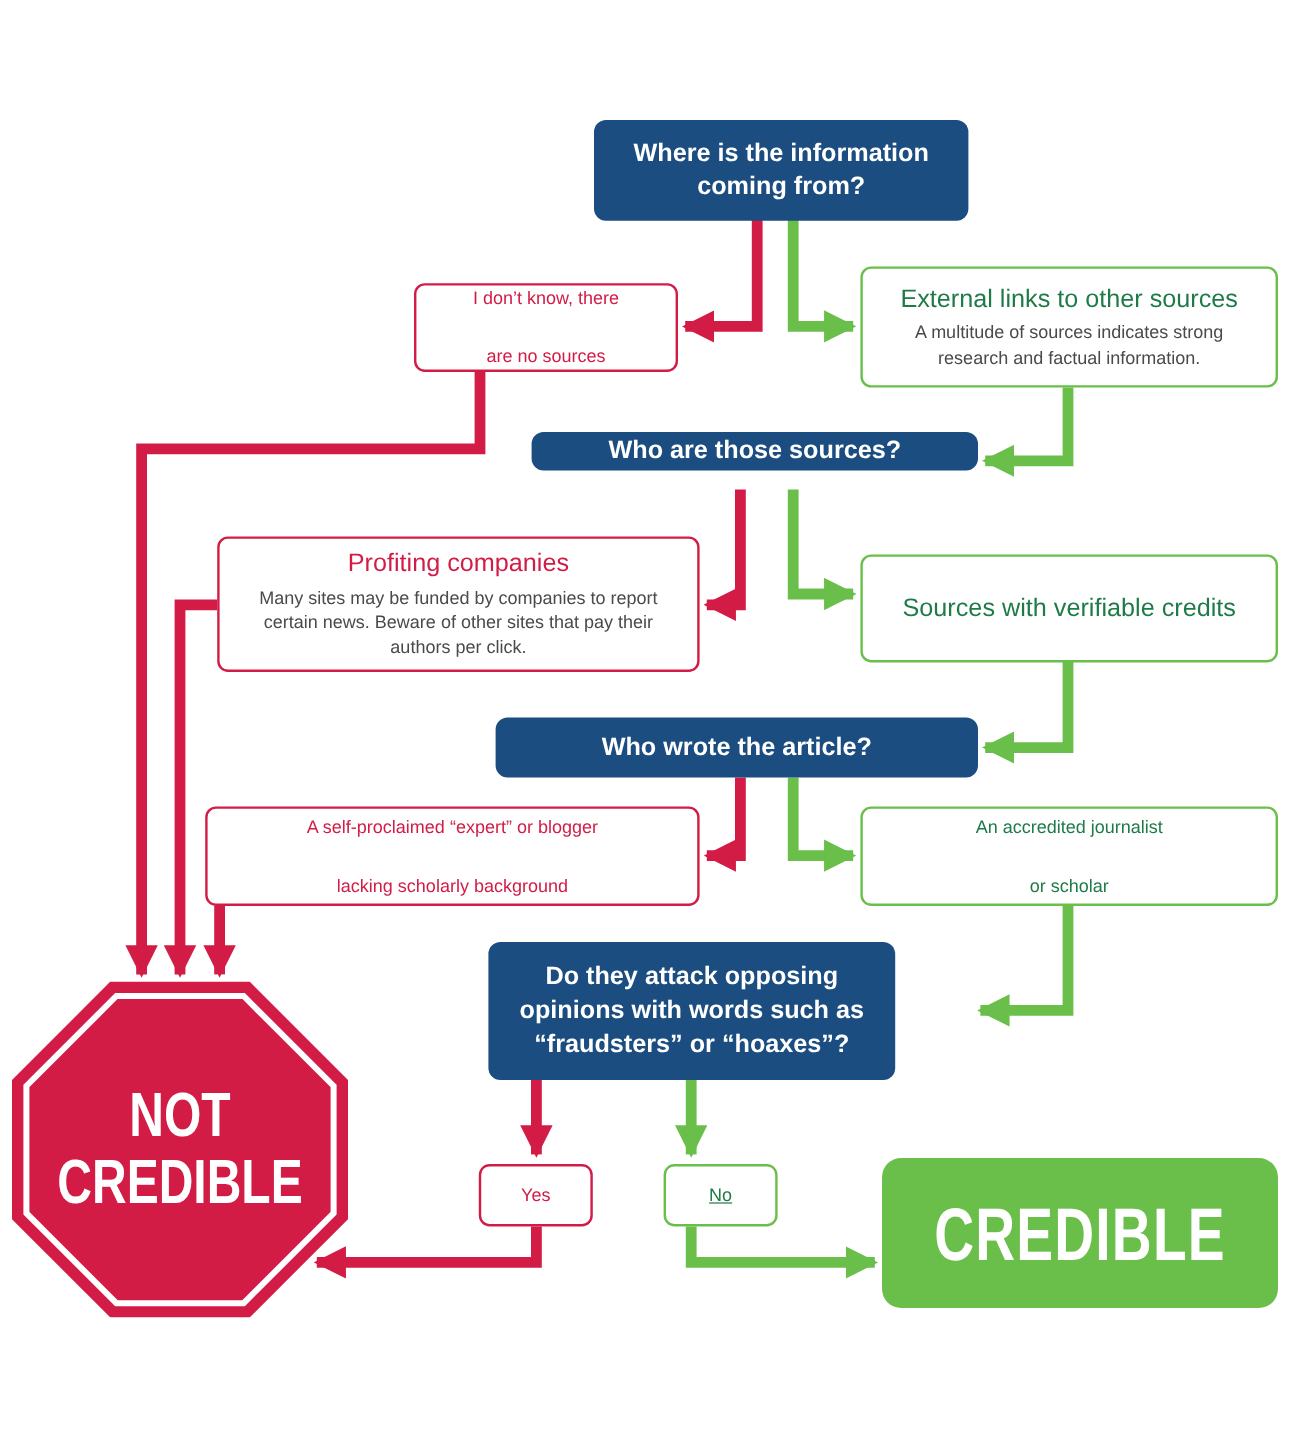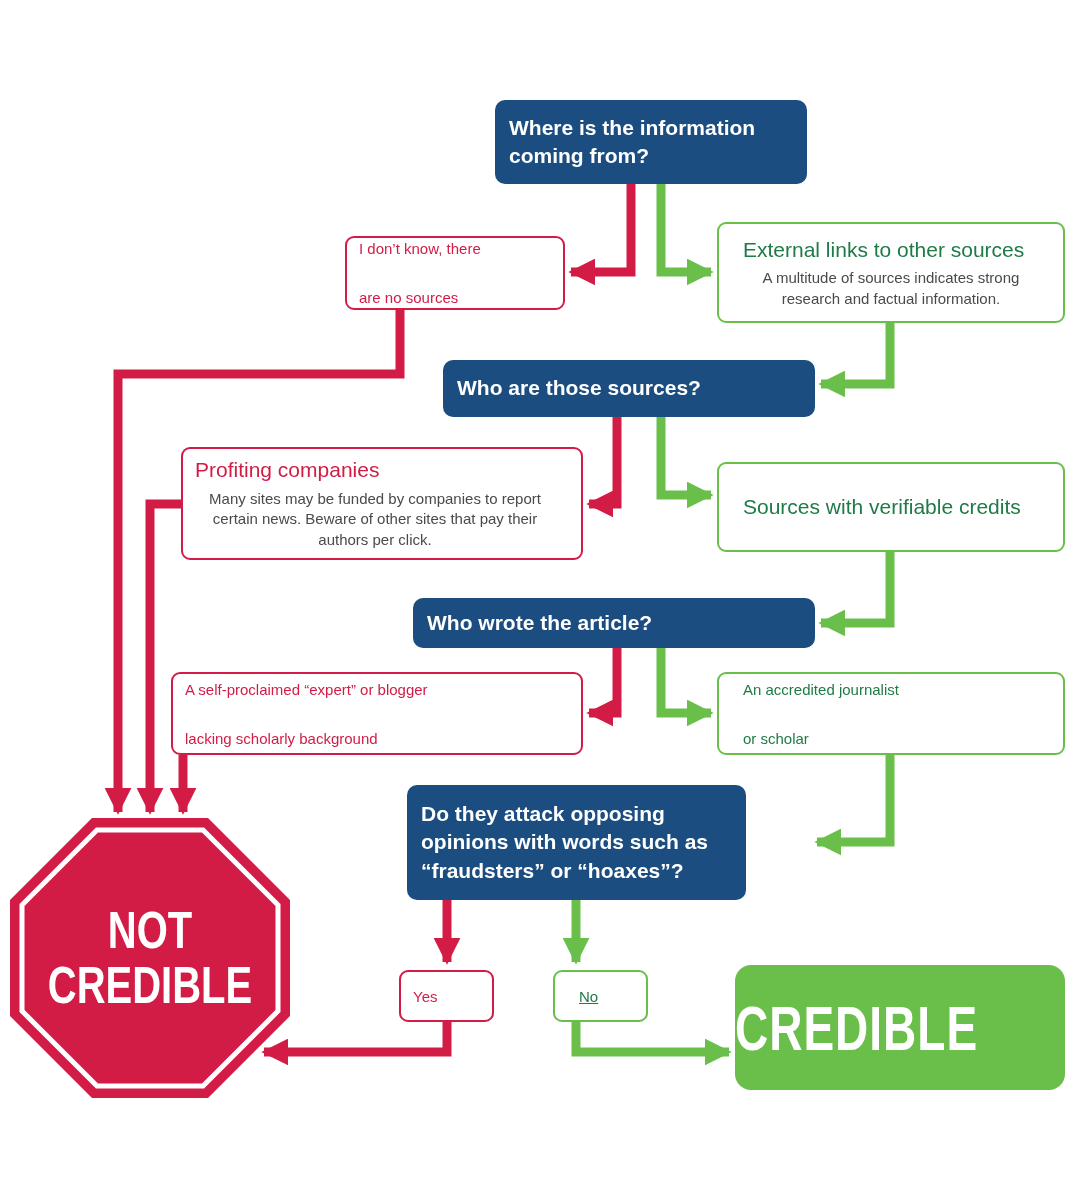--- a/index.html
+++ b/index.html
@@ -10,21 +10,21 @@
     --gray:#4a4a4c;
   }
   html,body{margin:0;padding:0;background:#fff;}
   body{font-family:"Liberation Sans", sans-serif;}
   #stage{position:relative;width:1080px;height:1200px;background:#fff;overflow:hidden;}
   .wires{position:absolute;left:0;top:0;z-index:1;}
   .wire{fill:none;stroke-width:9;stroke-linejoin:miter;}
   .wire.red{stroke:var(--red);}
   .wire.green{stroke:var(--green);}
   .node{position:absolute;box-sizing:border-box;display:flex;flex-direction:column;
-        align-items:flex-start;justify-content:center;text-align:center;z-index:2;background:#fff;}
+        align-items:center;justify-content:center;text-align:center;z-index:2;background:#fff;}
   .blue{background:var(--blue);color:#fff;font-weight:bold;font-size:21px;line-height:1.35;
         border-radius:10px;padding:8px 14px;}
   .outline-red{border:2px solid var(--red);color:var(--red);border-radius:9px;padding:8px 12px;}
   .outline-green{border:2px solid var(--green);color:var(--green-dark);border-radius:9px;padding:8px 24px;}
   .node .title{font-size:21px;line-height:1.3;}
   .node .desc{font-size:15px;line-height:1.38;color:var(--gray);margin-top:5px;}
   .node .ln{display:block;}
   .small{font-size:15px;gap:32px;}
   .credible-box{background:var(--green);border-radius:16px;color:#fff;z-index:2;}
   .credible-box .big{font-weight:bold;font-size:46px;letter-spacing:1px;transform:scaleY(1.35);}
@@ -64,21 +64,21 @@
     <polyline class="wire green" points="576,900 576,962" marker-end="url(#ag)"></polyline>
     <polyline class="wire red" points="447,1022 447,1052 264,1052" marker-end="url(#ar)"></polyline>
     <polyline class="wire green" points="576,1022 576,1052 729,1052" marker-end="url(#ag)"></polyline>
   </svg>
 
   <div class="node blue" style="left:495px;top:100px;width:312px;height:84px;">
     <span class="ln">Where is the information</span>
     <span class="ln">coming from?</span>
   </div>
 
-  <div class="node blue" style="left:443px;top:360px;width:372px;height:57px;">
+  <div class="node blue" style="left:443px;top:360px;width:372px;height:32px;">
     <span>Who are those sources?</span>
   </div>
 
   <div class="node blue" style="left:413px;top:598px;width:402px;height:50px;">
     <span>Who wrote the article?</span>
   </div>
 
   <div class="node blue" style="left:407px;top:785px;width:339px;height:115px;">
     <span class="ln">Do they attack opposing</span>
     <span class="ln">opinions with words such as</span>

